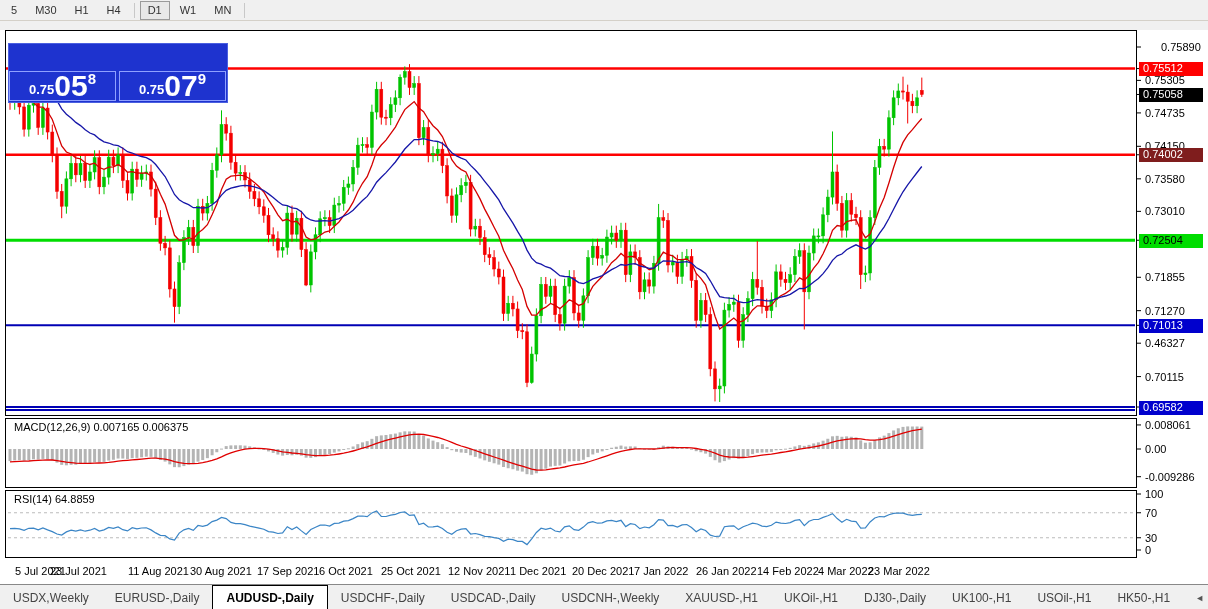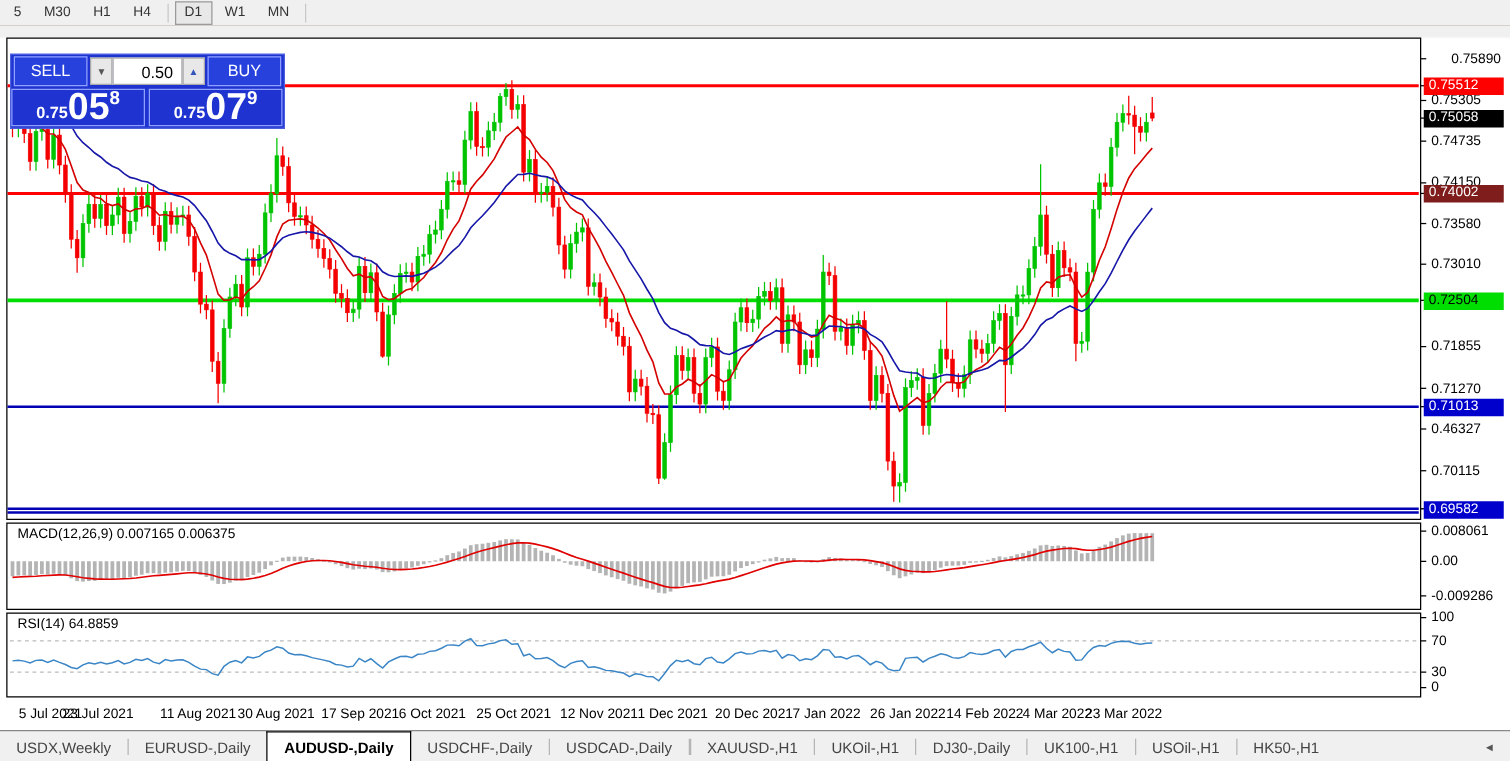--- a/index.html
+++ b/index.html
@@ -698,27 +698,20 @@
       <line x1="1136" y1="424.937915" x2="1141" y2="424.937915" stroke="#000" stroke-width="1"></line>
       <line x1="1136" y1="449" x2="1141" y2="449" stroke="#000" stroke-width="1"></line>
       <line x1="1136" y1="476.71871" x2="1141" y2="476.71871" stroke="#000" stroke-width="1"></line>
       <line x1="1136" y1="494" x2="1141" y2="494" stroke="#000" stroke-width="1"></line>
       <line x1="1136" y1="512.75" x2="1141" y2="512.75" stroke="#000" stroke-width="1"></line>
       <line x1="1136" y1="537.75" x2="1141" y2="537.75" stroke="#000" stroke-width="1"></line>
       <line x1="1136" y1="550" x2="1141" y2="550" stroke="#000" stroke-width="1"></line>
     </svg>
 
   <div class="trade-panel">
-    <div class="tp-row1">
-      <div class="tp-btn">SELL</div>
-      <div class="tp-spin">▼</div>
-      <div class="tp-lot">0.50</div>
-      <div class="tp-spin" style="color:#3355bb;">▲</div>
-      <div class="tp-btn">BUY</div>
-    </div>
     <div class="tp-price" style="left:0;width:107px;">
       <span class="small">0.75</span>
         <span class="big">05</span>
         <span class="sup">8</span>
     </div>
     <div class="tp-price" style="left:110px;width:107px;">
       <span class="small">0.75</span>
         <span class="big">07</span>
         <span class="sup">9</span>
     </div>
@@ -769,20 +762,21 @@
 
   <div class="tabbar">
       <div class="tab">USDX,Weekly</div>
       <div class="tab-sep"></div>
       <div class="tab">EURUSD-,Daily</div>
       <div class="tab active">AUDUSD-,Daily</div>
       <div class="tab">USDCHF-,Daily</div>
       <div class="tab-sep"></div>
       <div class="tab">USDCAD-,Daily</div>
       <div class="tab-sep"></div>
+      <div class="tab">USDCNH-,Weekly</div>
       <div class="tab-sep"></div>
       <div class="tab">XAUUSD-,H1</div>
       <div class="tab-sep"></div>
       <div class="tab">UKOil-,H1</div>
       <div class="tab-sep"></div>
       <div class="tab">DJ30-,Daily</div>
       <div class="tab-sep"></div>
       <div class="tab">UK100-,H1</div>
       <div class="tab-sep"></div>
       <div class="tab">USOil-,H1</div>

